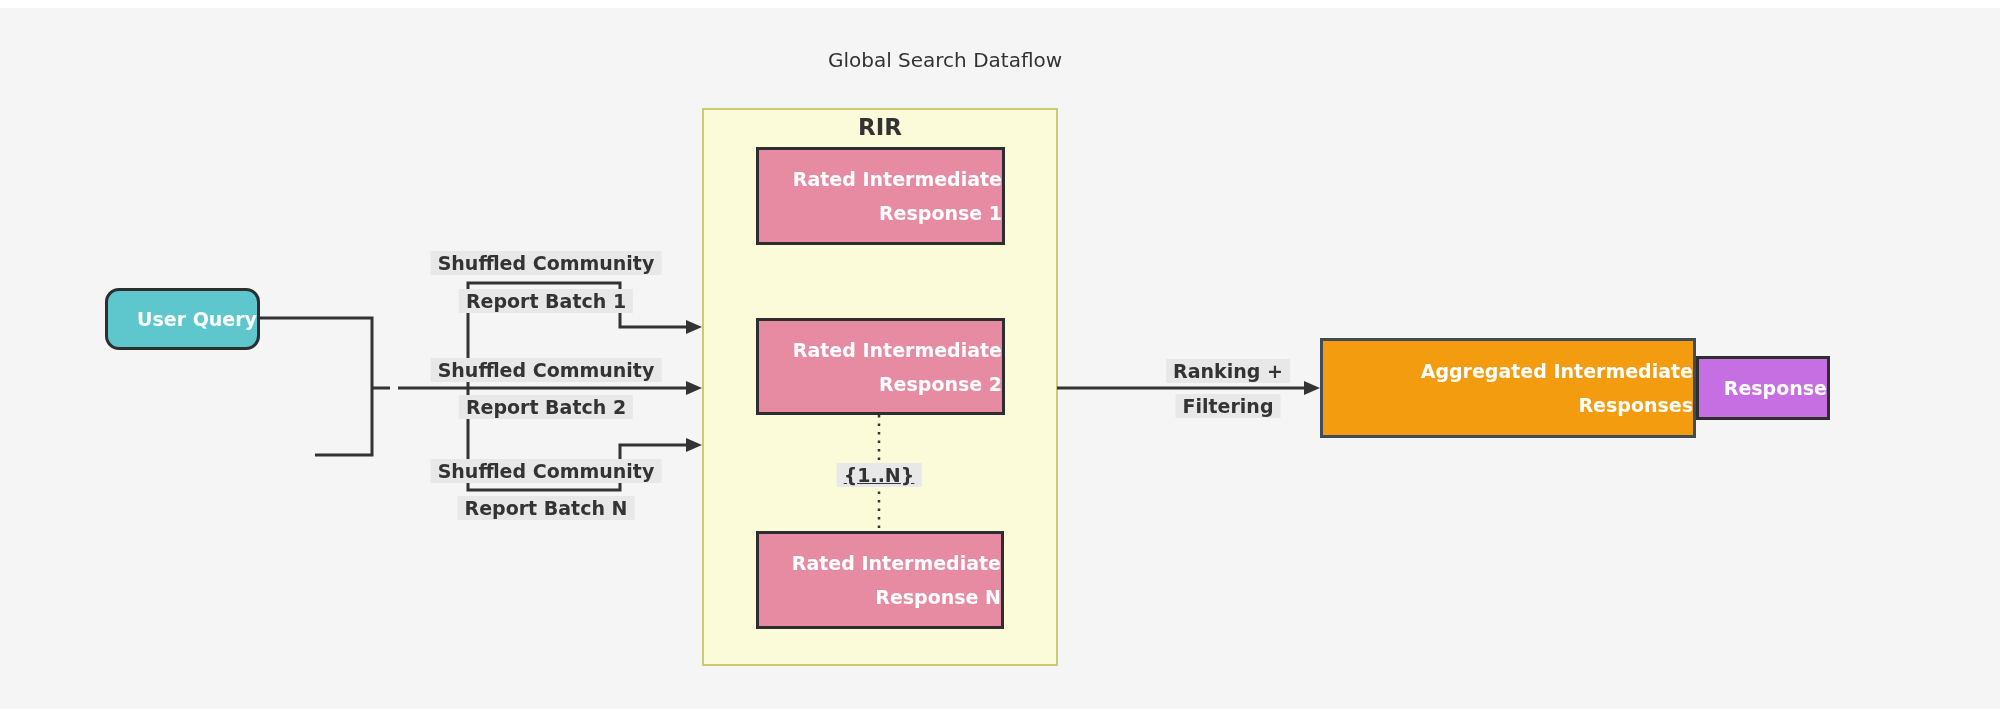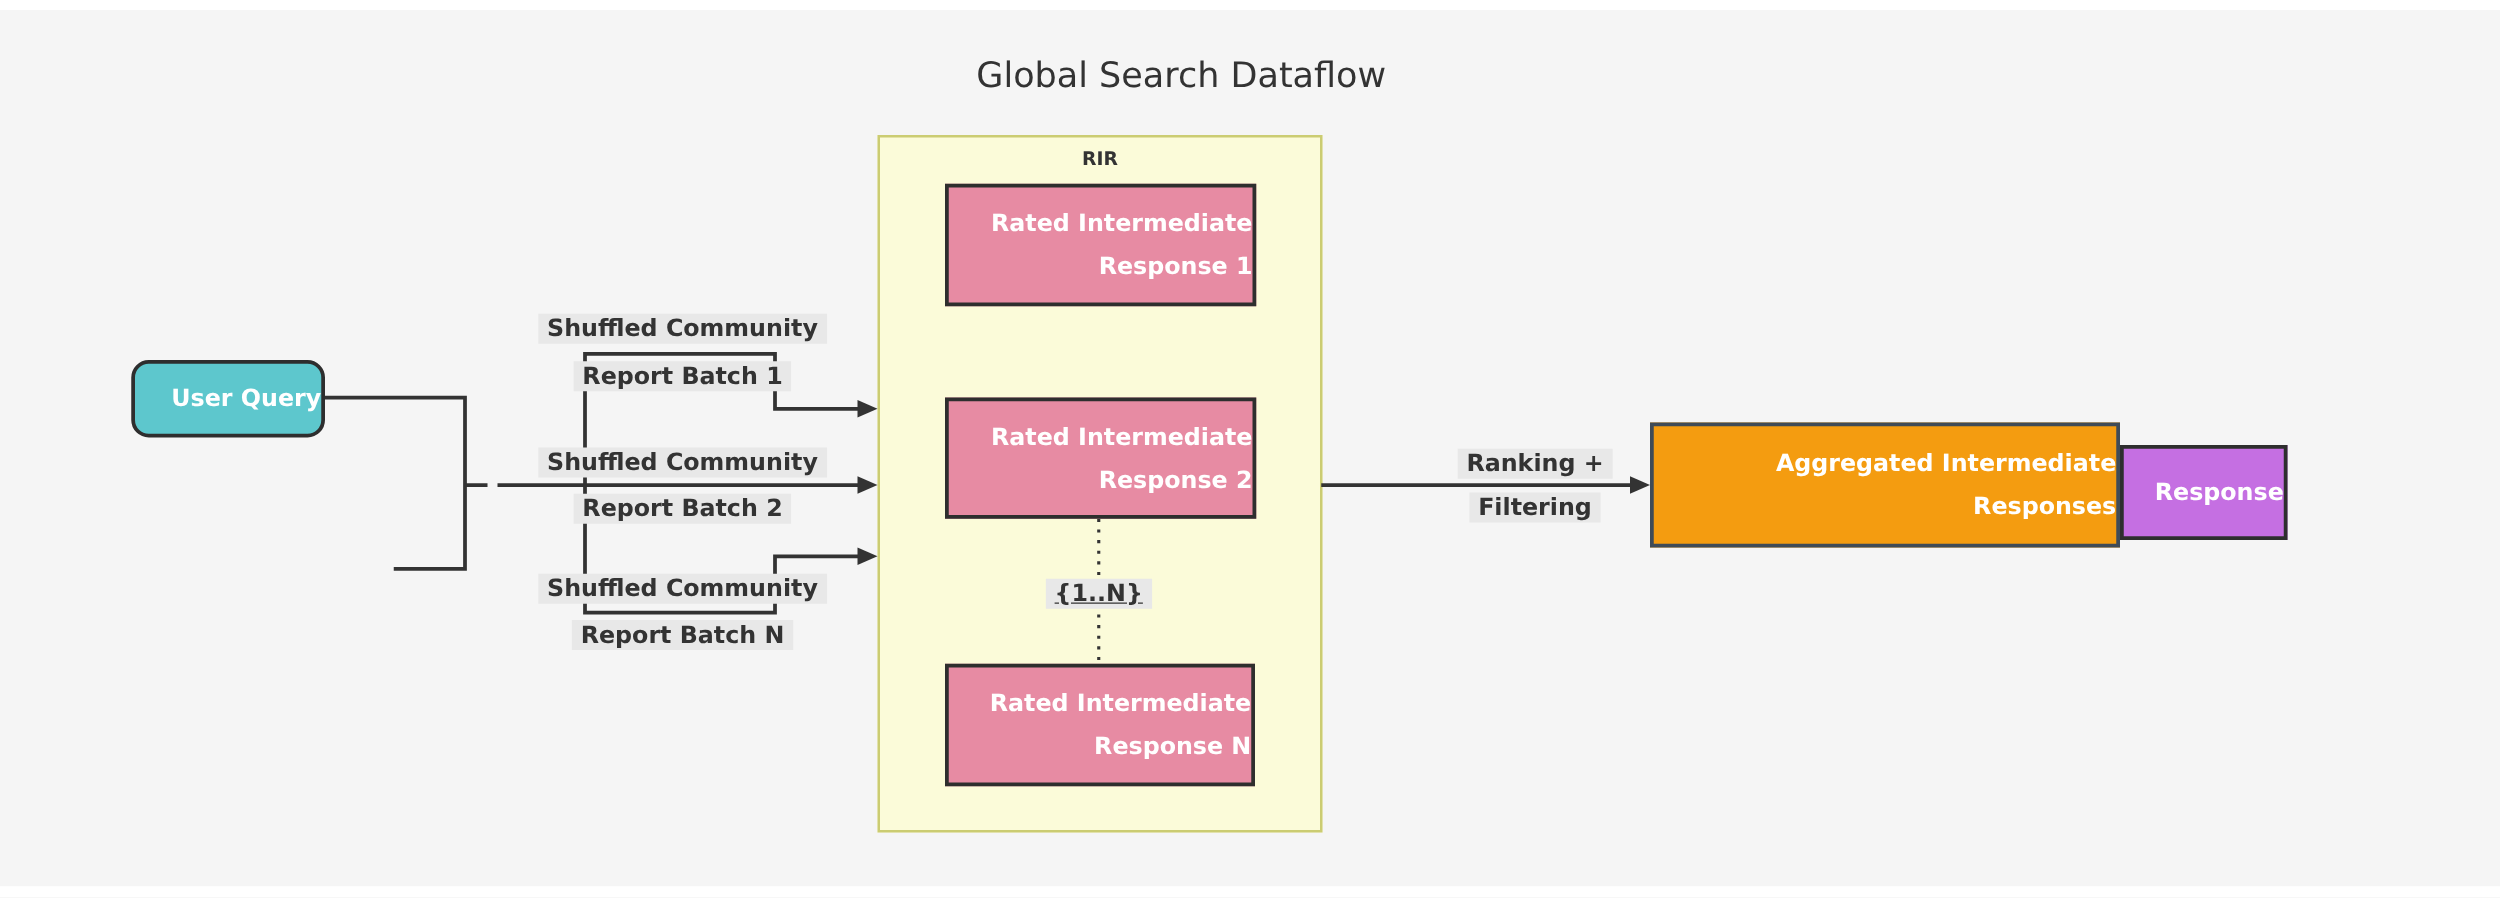--- a/index.html
+++ b/index.html
@@ -18,40 +18,40 @@
     position: absolute; left: 0; width: 2000px;
     background: var(--strip, #ffffff);
   }
   .strip.top { top: 0; height: 8px; }
   .strip.bottom { bottom: 0; height: 9px; }
 
   .diagram-title {
     position: absolute;
     left: 945px; top: 60px;
     transform: translate(-50%, -50%);
-    font-size: 28px;
+    font-size: 20px;
     font-weight: 500;
     color: var(--text-dark, #333);
     white-space: nowrap;
   }
 
   
   .group-box {
     position: absolute;
     left: 702px; top: 108px;
     width: 356px; height: 558px;
     background: var(--yellow, #fbfbd9);
     border: 2px solid var(--yellow-border, #cbcc72);
     box-sizing: border-box;
   }
   .group-label {
     position: absolute;
     left: 880px; top: 127px;
     transform: translate(-50%, -50%);
-    font-size: 15px;
+    font-size: 23px;
     font-weight: 600;
     color: var(--text-dark, #333);
   }
 
   svg.edges {
     position: absolute;
     left: 0; top: 0;
     pointer-events: none;
   }
 
@@ -144,21 +144,21 @@
   </div>
   <div class="node pink" style="left:756px; top:531px; width:248px; height:98px;">
     <span class="ln">Rated Intermediate</span>
     <span class="ln">Response N</span>
   </div>
 
   <div class="node orange" style="left:1320px; top:338px; width:376px; height:100px;">
     <span class="ln">Aggregated Intermediate</span>
     <span class="ln">Responses</span>
   </div>
-  <div class="node purple" style="left:1696px; top:356px; width:134px; height:76px;">
+  <div class="node purple" style="left:1696px; top:356px; width:134px; height:64px;">
     <span class="ln">Response</span>
   </div>
 
   <div class="edge-label" style="left:546px; top:263px;">Shuffled Community</div>
   <div class="edge-label" style="left:546px; top:301px;">Report Batch 1</div>
 
   <div class="edge-label" style="left:546px; top:370px;">Shuffled Community</div>
   <div class="edge-label" style="left:546px; top:407px;">Report Batch 2</div>
 
   <div class="edge-label" style="left:546px; top:471px;">Shuffled Community</div>

